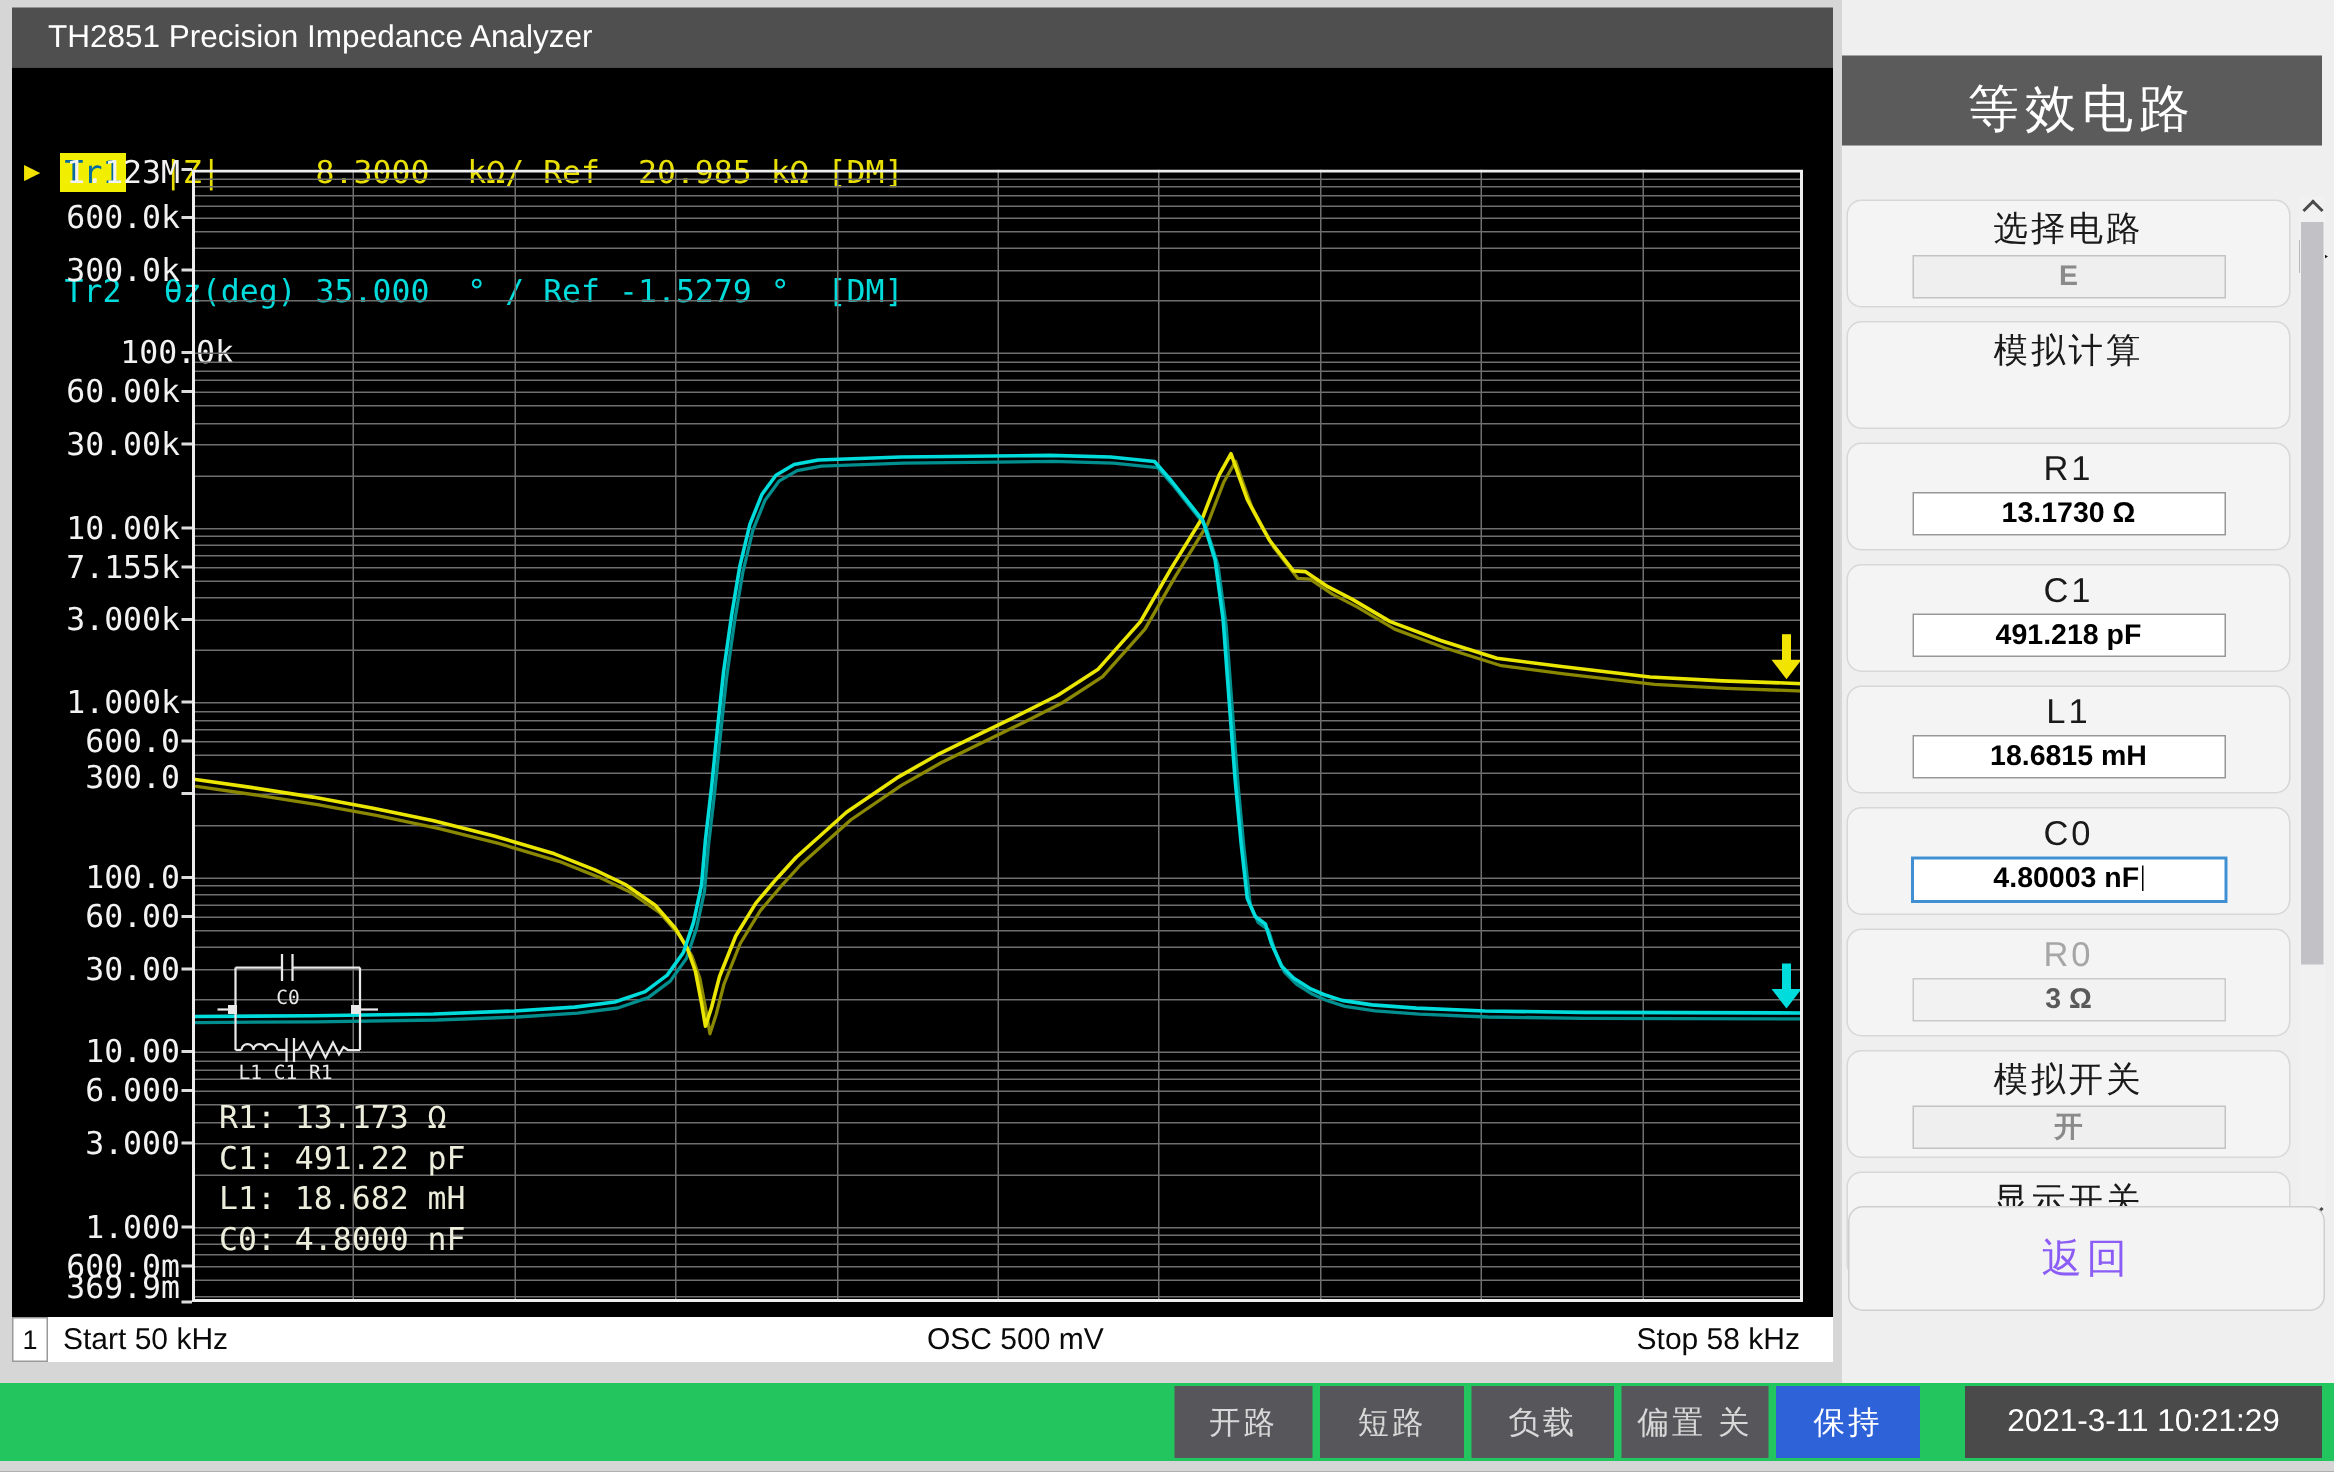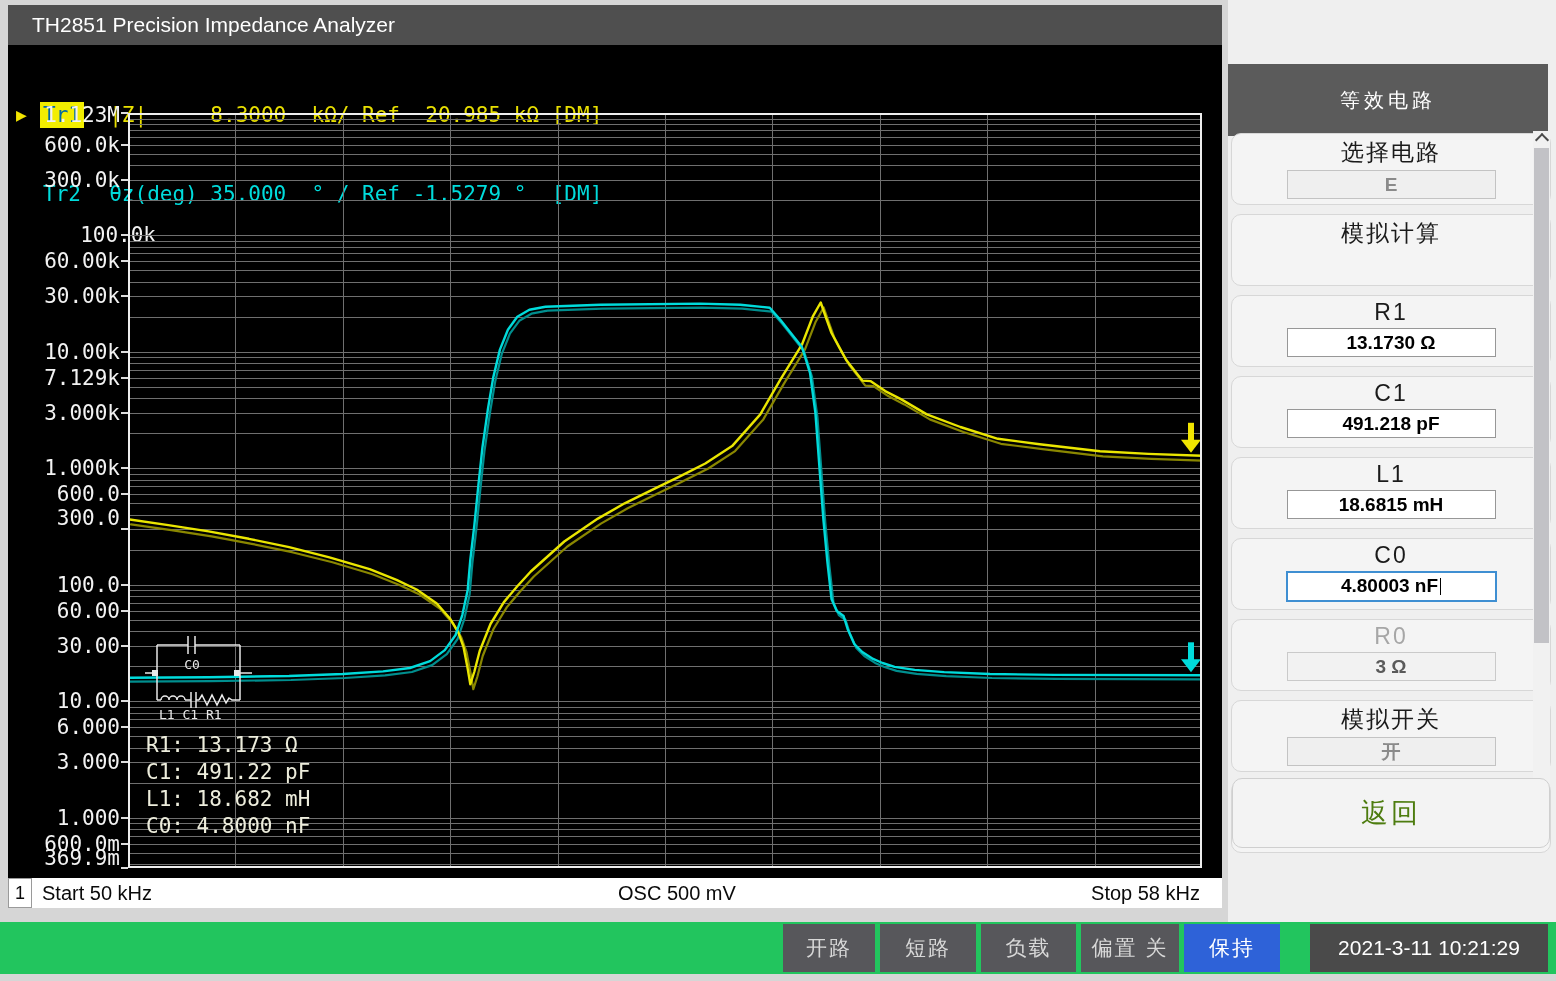--- a/index.html
+++ b/index.html
@@ -34,38 +34,38 @@
   
   .statusstrip{position:absolute;left:8px;top:878px;width:1214px;height:30px;background:#fff;color:#0a0a0a;font-size:20px;}
   .chbox{position:absolute;left:0;top:0;width:22px;height:28px;border:1px solid #9a9a9a;
     text-align:center;line-height:28px;font-size:18px;background:#fff;}
   .sstart{position:absolute;left:34px;top:4px;}
   .sosc{position:absolute;left:610px;top:4px;}
   .sstop{position:absolute;right:22px;top:4px;}
 
   
   .panel{position:absolute;left:1228px;top:0;width:328px;height:922px;background:#efefef;}
-  .phead{position:absolute;left:0;top:64px;width:320px;height:72px;background:#5b5b5b;color:#fff;
-    font-size:20px;text-align:center;line-height:72px;letter-spacing:4px;}
-  .pbtn{position:absolute;left:3px;width:320px;height:72px;background:#f4f4f4;
+  .phead{position:absolute;left:0;top:37px;width:320px;height:60px;background:#5b5b5b;color:#fff;
+    font-size:34px;text-align:center;line-height:72px;letter-spacing:4px;}
+  .pbtn{position:absolute;left:3px;width:296px;height:72px;background:#f4f4f4;
     border:1px solid #d7d7d7;border-radius:10px;box-sizing:border-box;text-align:center;}
   .pbtn .plabel{font-size:23px;color:#1a1a1a;margin-top:3px;letter-spacing:2px;}
   .pbtn.disabled .plabel{color:#a6a6a6;}
   .pvalue{width:207px;height:27px;margin:2px auto 0;border:1px solid #c3c3c3;background:#efefef;
     color:#8a8a8a;font-size:19px;font-weight:bold;line-height:27px;}
   .pvalue.strong{background:#fff;border:1px solid #979797;color:#000;}
   .pvalue.focusedbox{background:#fff;border:2px solid #3f8fd2;color:#000;line-height:25px;}
   .pvalue.focusedbox::after{content:"";display:inline-block;width:1px;height:17px;background:#000;
     margin-left:2px;vertical-align:-3px;}
   .pvalue.dim{color:#5a5a5a;background:#f2f2f2;border:1px solid #cacaca;}
   .parrow{position:absolute;right:-26px;top:26px;width:0;height:0;
     border-left:19px solid #111;border-top:11px solid transparent;border-bottom:11px solid transparent;}
-  .backbtn{position:absolute;left:4px;top:778px;width:318px;height:70px;background:#f3f3f3;
+  .backbtn{position:absolute;left:4px;top:804px;width:318px;height:70px;background:#f3f3f3;
     border:1px solid #cfcfcf;border-radius:10px;box-sizing:border-box;text-align:center;
-    font-size:27px;line-height:68px;color:#4d7c0f;letter-spacing:3px;}
+    font-size:27px;line-height:68px;color:#8b5cf6;letter-spacing:3px;}
   .vscroll{position:absolute;left:305px;top:131px;width:17px;height:684px;background:#f1f1f1;}
   .vthumb{position:absolute;left:1px;top:17px;width:15px;height:495px;background:#c2c2c6;}
   .chev{position:absolute;left:4px;width:8px;height:8px;border-top:2px solid #4a4a4a;border-right:2px solid #4a4a4a;}
   .chev.up{top:4px;transform:rotate(-45deg);}
   .chev.down{bottom:4px;transform:rotate(135deg);}
 
   
   .bottombar{position:absolute;left:0;top:922px;width:1556px;height:52px;background:#22c55e;}
   .bbtns{position:absolute;left:783px;top:2px;display:flex;gap:5px;height:48px;}
   .bbtn{background:#57575b;color:#d8d8d8;font-size:21px;display:flex;align-items:center;
@@ -102,21 +102,21 @@
       <div class="ylab" style="top: 168.768px;">300.0k</div>
       <div class="ytick" style="top: 178.768px;"></div>
       <div class="ylab" style="top: 224.339px; padding-left: 36px;">100.0k</div>
       <div class="ytick" style="top: 234.339px;"></div>
       <div class="ylab" style="top: 250.178px;">60.00k</div>
       <div class="ytick" style="top: 260.178px;"></div>
       <div class="ylab" style="top: 285.239px;">30.00k</div>
       <div class="ytick" style="top: 295.239px;"></div>
       <div class="ylab" style="top: 340.81px;">10.00k</div>
       <div class="ytick" style="top: 350.81px;"></div>
-      <div class="ylab" style="top: 366.649px;">7.129k</div>
+      <div class="ylab" style="top: 366.649px;">7.155k</div>
       <div class="ytick" style="top: 376.649px;"></div>
       <div class="ylab" style="top: 401.71px;">3.000k</div>
       <div class="ytick" style="top: 411.71px;"></div>
       <div class="ylab" style="top: 457.281px;">1.000k</div>
       <div class="ytick" style="top: 467.281px;"></div>
       <div class="ylab" style="top: 483.12px;">600.0</div>
       <div class="ytick" style="top: 493.12px;"></div>
       <div class="ylab" style="top: 507px;">300.0</div>
       <div class="ytick" style="top: 528.181px;"></div>
       <div class="ylab" style="top: 573.752px;">100.0</div>

